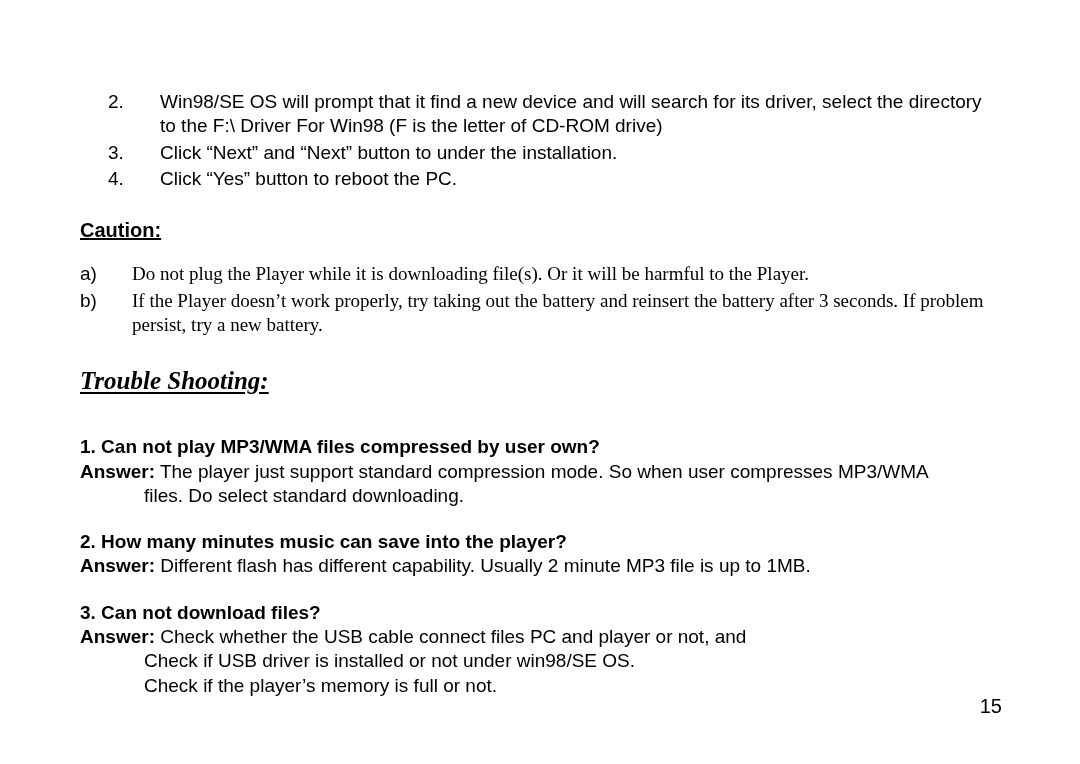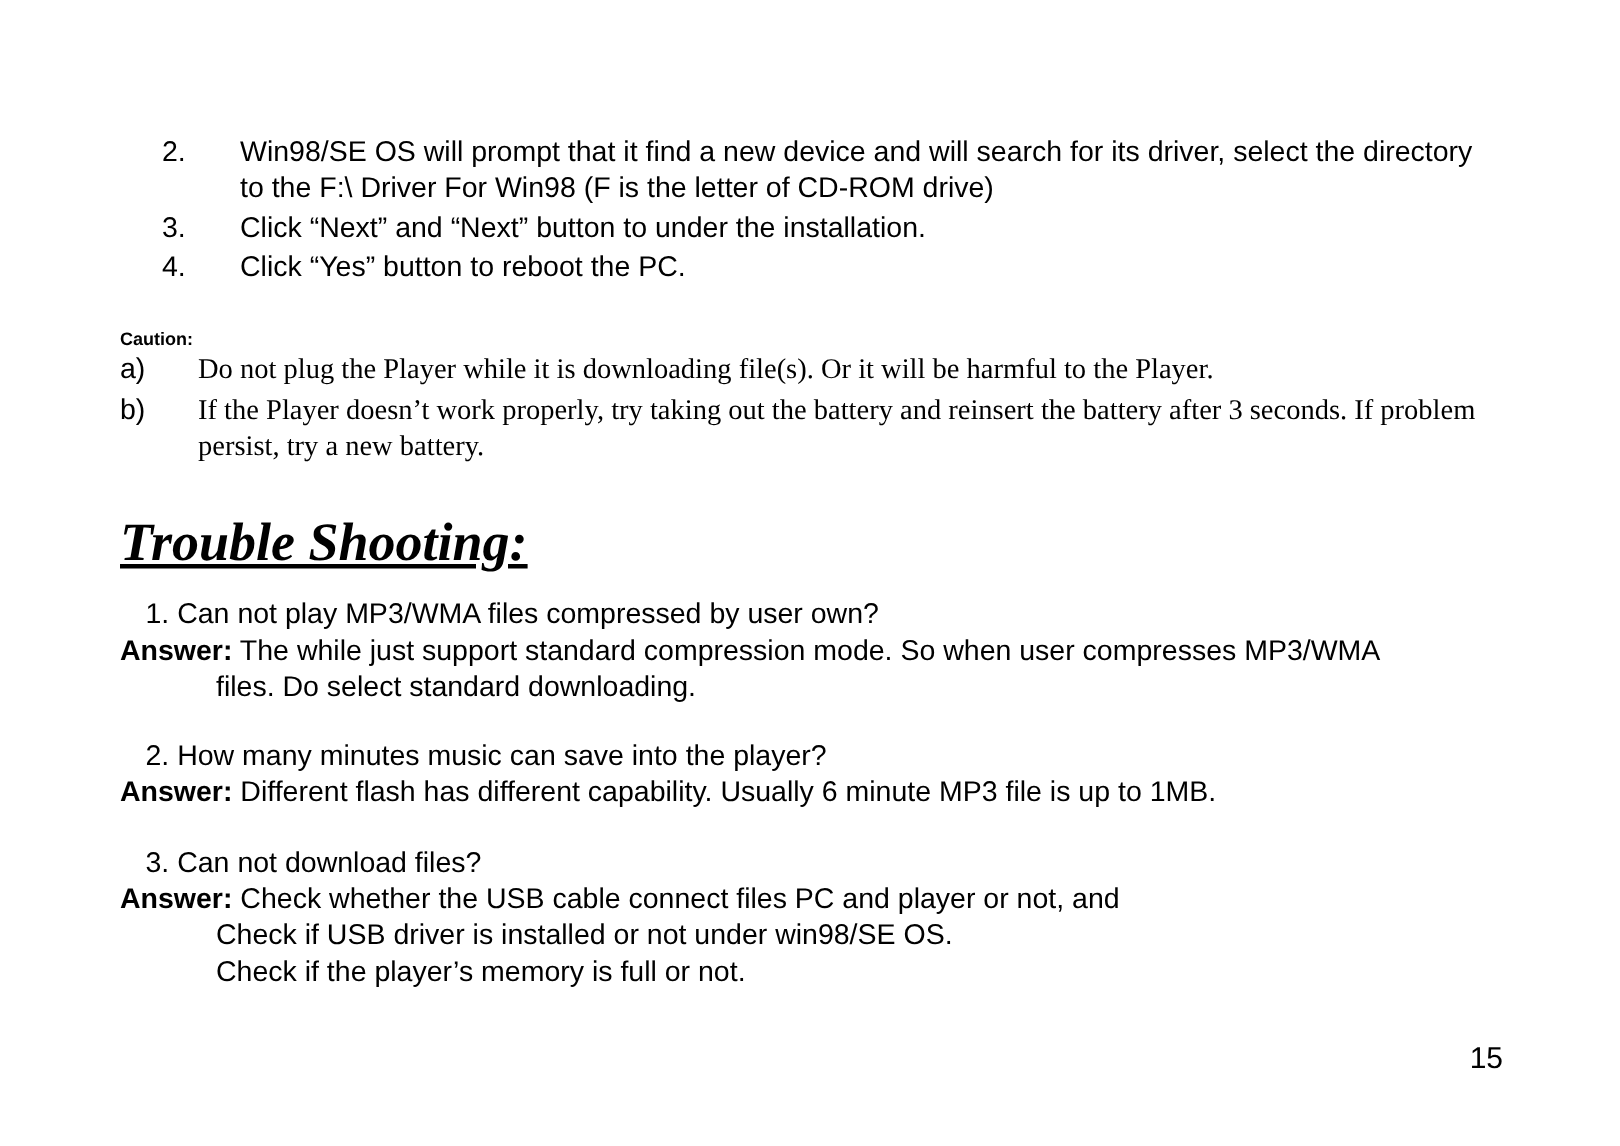--- a/index.html
+++ b/index.html
@@ -41,42 +41,42 @@
     width: 52px;
     padding-left: 0px;
     flex-shrink: 0;
   }
   .caution-text {
     flex: 1;
     font-family: Liberation Serif, serif;
   }
   .caution-label {
     font-weight: bold;
-    font-size: 12px;
+    font-size: 20px;
     margin-top: 28px;
-    margin-bottom: 2px;
+    margin-bottom: 20px;
+    text-decoration: underline;
   }
   .section-title {
     font-family: "Palatino Linotype", "Book Antiqua", Palatino, Georgia, serif;
     font-style: italic;
     font-weight: bold;
-    font-size: 36px;
+    font-size: 25px;
     text-decoration: underline;
     text-underline-offset: 3px;
     margin-top: 30px;
-    margin-bottom: 16px;
+    margin-bottom: 40px;
   }
   .qa-block {
     font-size: 19px;
     line-height: 1.28;
     margin-bottom: 22px;
   }
   .qa-q {
-    font-weight: normal;
-    margin-left: 17px;
+    font-weight: bold;
   }
   .qa-a-indent {
     padding-left: 64px;
   }
   .page-num {
     position: absolute;
     right: 78px;
     bottom: 46px;
     font-weight: normal;
     font-size: 20px;
@@ -107,27 +107,27 @@
   </div>
   <div class="caution-row">
     <div class="caution-letter">b)</div>
     <div class="caution-text">If the Player doesn’t work properly, try taking out the battery and reinsert the battery after 3 seconds. If problem persist, try a new battery.</div>
   </div>
 
   <div class="section-title">Trouble Shooting:</div>
 
   <div class="qa-block">
     <div class="qa-q">1. Can not play MP3/WMA files compressed by user own?</div>
-    <div><span style="font-weight:bold">Answer:</span><span> The while just support standard compression mode. So when user compresses MP3/WMA</span></div>
+    <div><span style="font-weight:bold">Answer:</span><span> The player just support standard compression mode. So when user compresses MP3/WMA</span></div>
     <div class="qa-a-indent">files. Do select standard downloading.</div>
   </div>
 
   <div class="qa-block">
     <div class="qa-q">2. How many minutes music can save into the player?</div>
-    <div><span style="font-weight:bold">Answer:</span><span> Different flash has different capability. Usually 6 minute MP3 file is up to 1MB.</span></div>
+    <div><span style="font-weight:bold">Answer:</span><span> Different flash has different capability. Usually 2 minute MP3 file is up to 1MB.</span></div>
   </div>
 
   <div class="qa-block">
     <div class="qa-q">3. Can not download files?</div>
     <div><span style="font-weight:bold">Answer:</span><span> Check whether the USB cable connect files PC and player or not, and</span></div>
     <div class="qa-a-indent">Check if USB driver is installed or not under win98/SE OS.</div>
     <div class="qa-a-indent">Check if the player’s memory is full or not.</div>
   </div>
 
   <div class="page-num">15</div>

